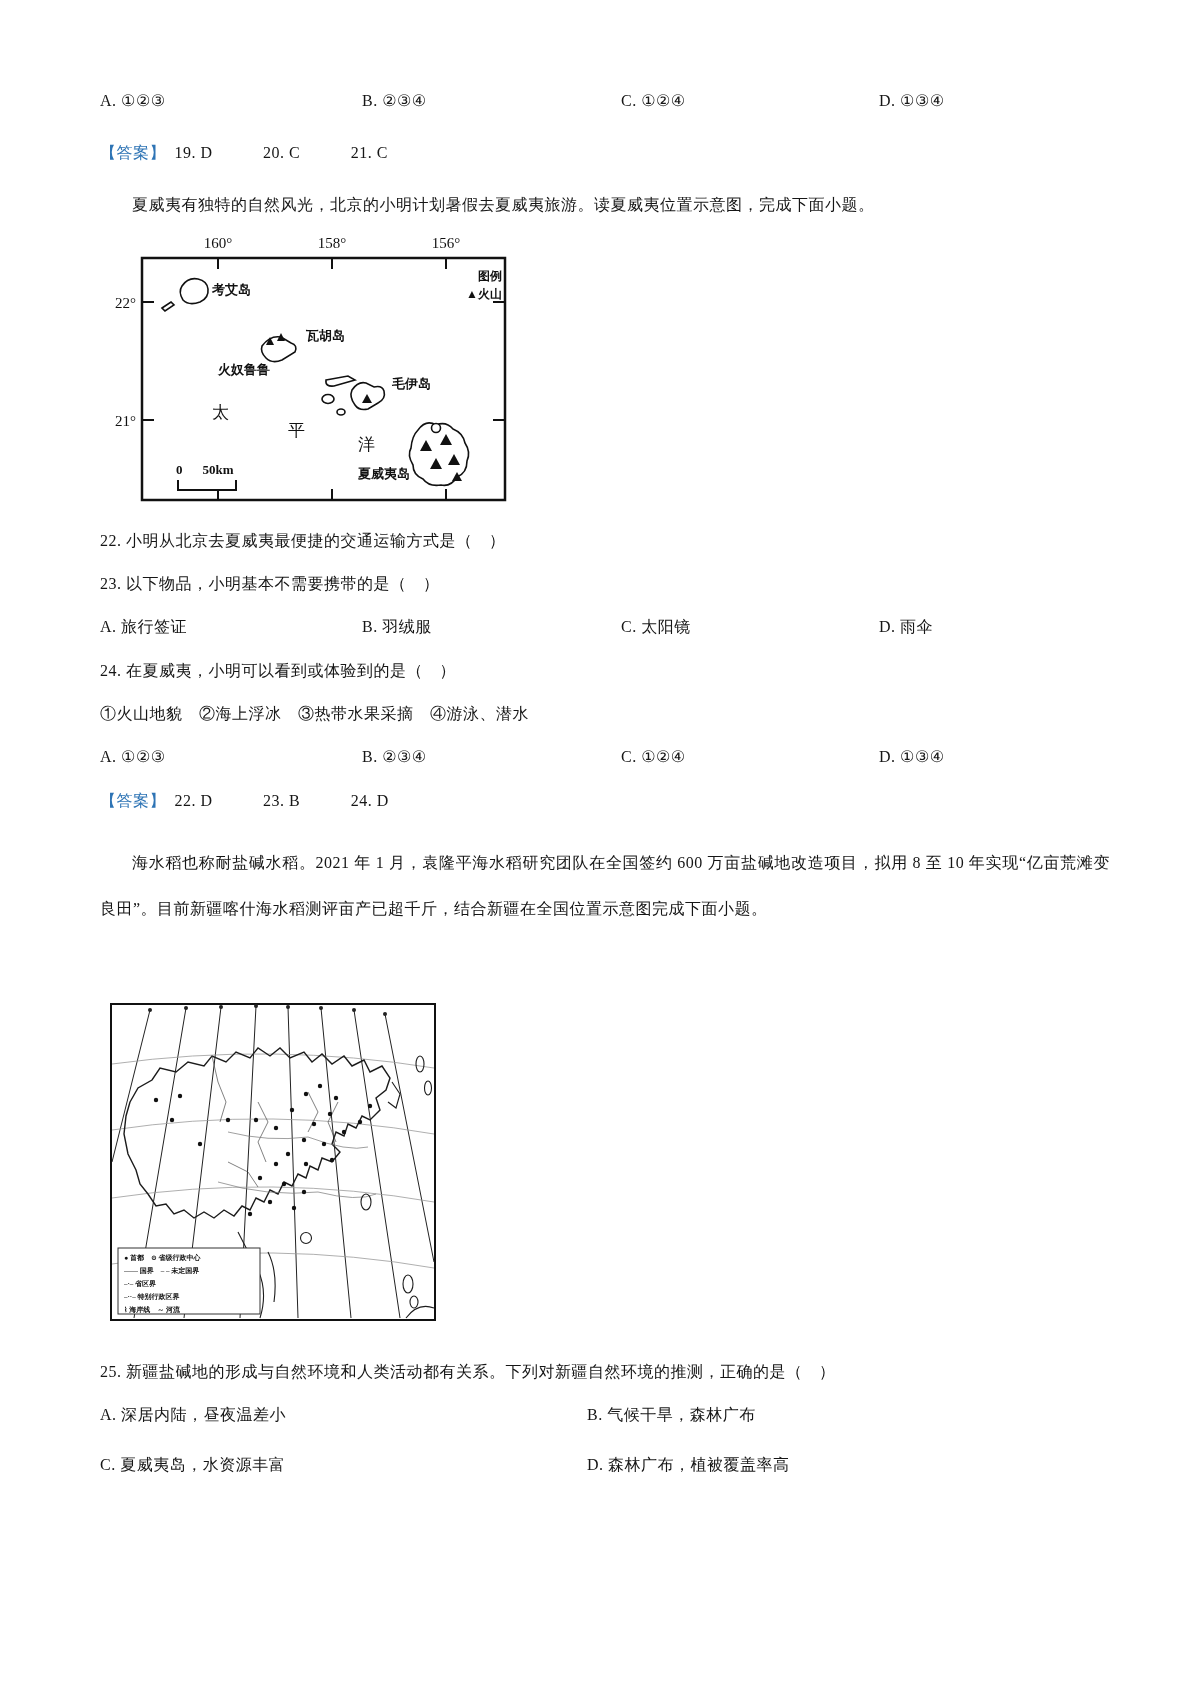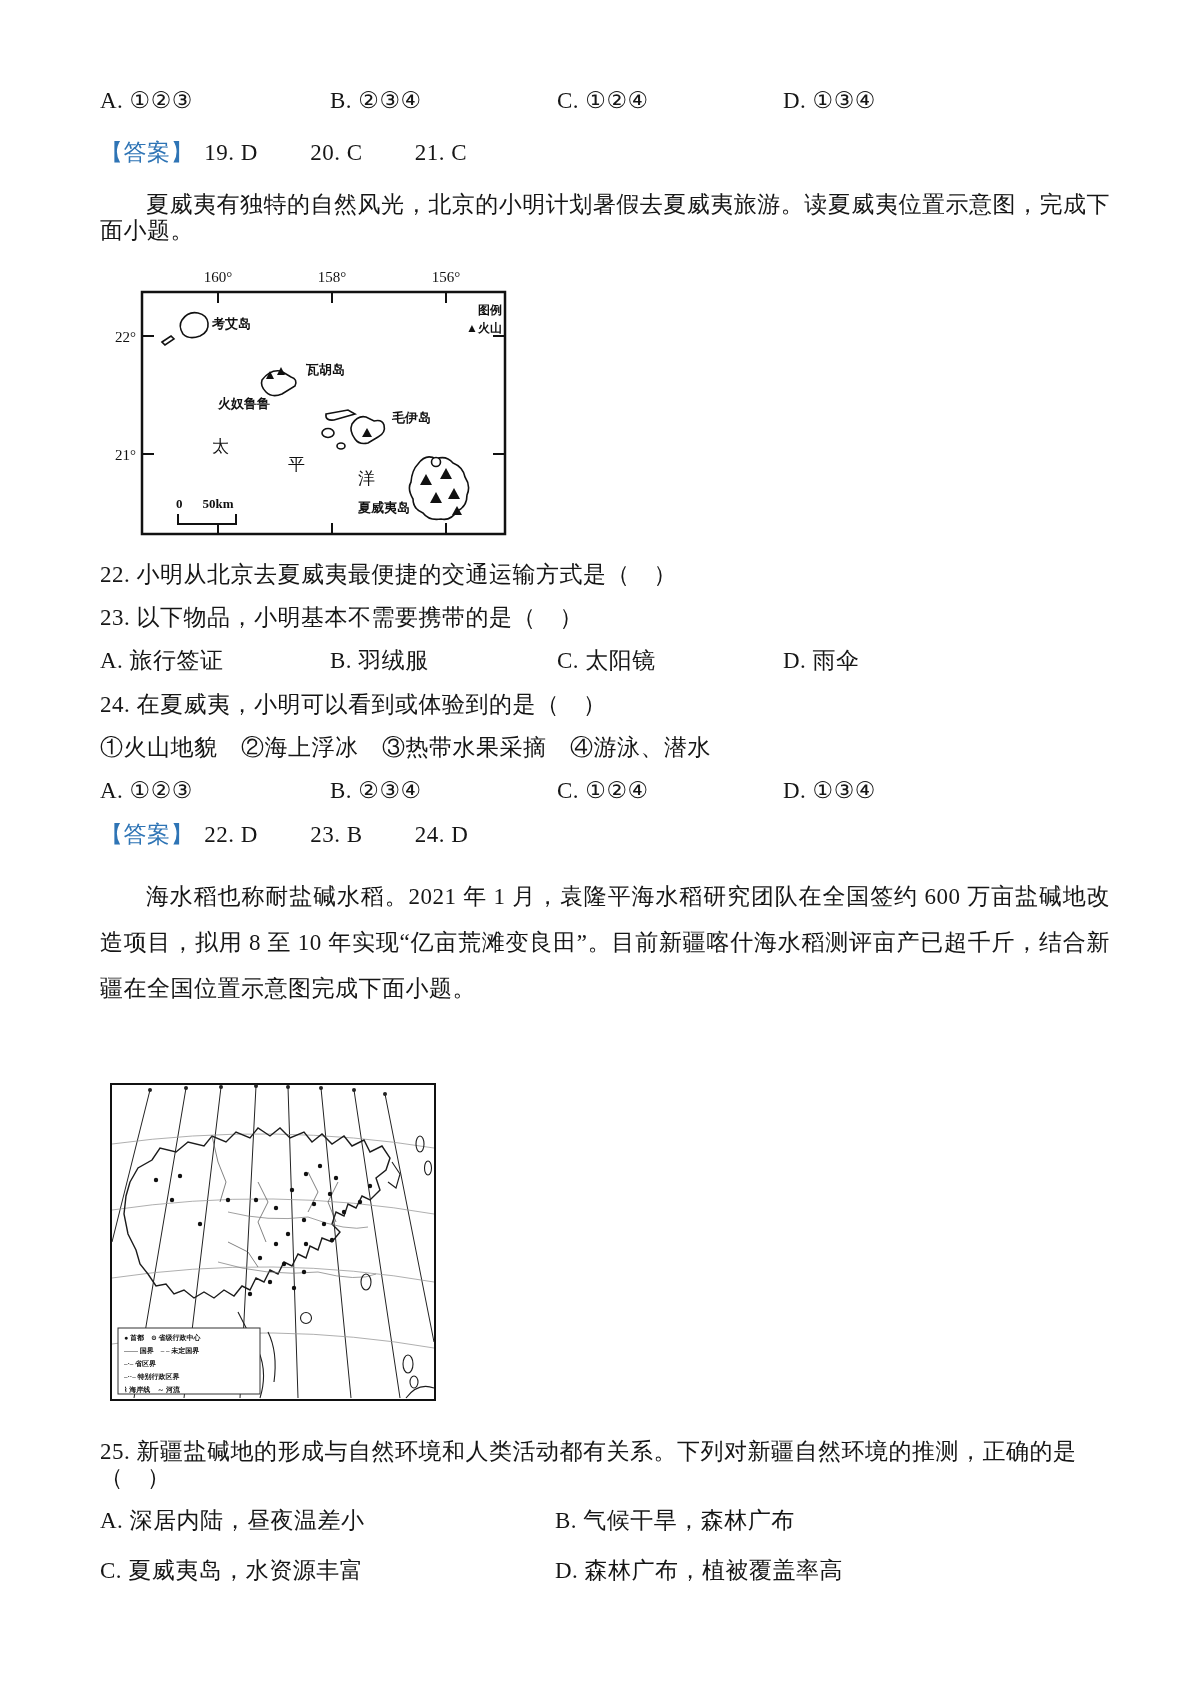--- a/index.html
+++ b/index.html
@@ -2,30 +2,30 @@
 <html><head>
 <meta charset="utf-8">
 <style>
   html,body{margin:0;padding:0;background:#ffffff;}
   body{
     width:1200px;height:1698px;position:relative;
     font-family:"Liberation Serif","DejaVu Serif",serif;
     color:#161616;
   }
   .content{position:absolute;left:100px;top:0;width:1010px;}
-  .tline{font-size:23px;line-height:26px;letter-spacing:0.5px;}
+  .tline{font-size:16px;line-height:26px;letter-spacing:0.5px;gap:32px;}
   .optrow4{display:grid;grid-template-columns:230px 227px 226px 1fr;margin-bottom:18px;}
   .optrow2{display:grid;grid-template-columns:455px 1fr;}
   .answer-line{margin-bottom:26px;}
   .answer-label{color:#2e74b5;margin-right:4px;}
   .answer-item{margin-right:46px;font-family:Liberation Serif, serif;}
   .para{text-indent:2em;text-align:justify;}
   .q{margin-bottom:17px;}
   #opts-q21{margin-top:88px;margin-bottom:26px;}
-  #para-hawaii{margin-bottom:22px;}
+  #para-hawaii{margin-bottom:14px;}
   #map-hawaii{display:block;margin-left:0;margin-bottom:18px;}
   #para-rice{line-height:46px;margin-bottom:70px;}
   #map-china{display:block;margin-left:8px;margin-bottom:37px;}
   #opts-q25-ab{margin-bottom:24px;}
   svg text{font-family:"Liberation Serif","DejaVu Serif",serif;fill:#111;}
   .map-label{font-size:13px;font-weight:bold;}
   .map-coord{font-size:15px;}
   .map-ocean{font-size:17px;}
   .map-legend-text{font-size:12px;font-weight:bold;}
   .cn-legend{font-size:7px;font-weight:bold;}

